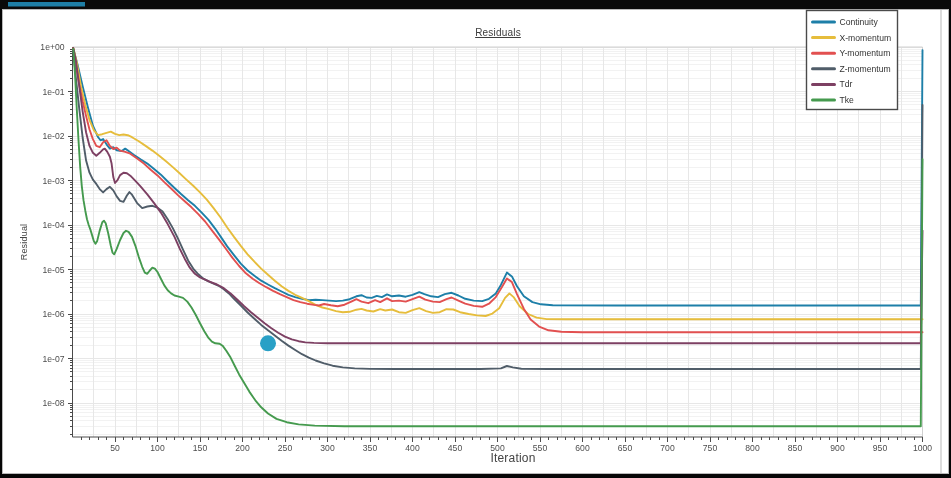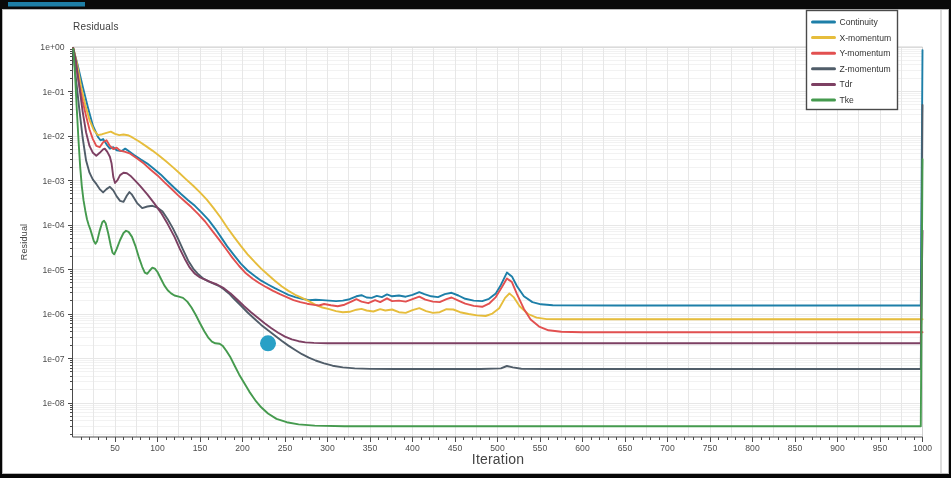--- a/index.html
+++ b/index.html
@@ -5,22 +5,22 @@
   html,body{margin:0;padding:0;background:#000;}
   .stage{
     position:relative;width:951px;height:478px;background:#060606;
     font-family:"Liberation Sans",sans-serif;overflow:hidden;
   }
   .stage svg{position:absolute;left:0;top:0;}
   .overlay-label{
     position:absolute;color:#3d3d3d;font-size:10px;letter-spacing:.2px;
     pointer-events:none;
   }
-  .chart-title{left:73px;top:21px;width:850px;text-align:left;}
-  .x-label{left:73px;top:451px;width:850px;text-align:center;font-size:14px;color:#444;}
+  .chart-title{left:73px;top:27px;width:850px;text-align:center;text-decoration:underline;}
+  .x-label{left:88px;top:451px;width:850px;text-align:center;font-size:12px;color:#444;}
   .y-label{
     left:-13px;top:234px;width:80px;height:16px;text-align:center;
     font-size:9px;color:#444;transform:rotate(-90deg);
   }
 </style>
 </head>
 <body>
 
 <div class="stage">
   <svg id="chart-svg" width="951" height="478" viewBox="0 0 951 478">

